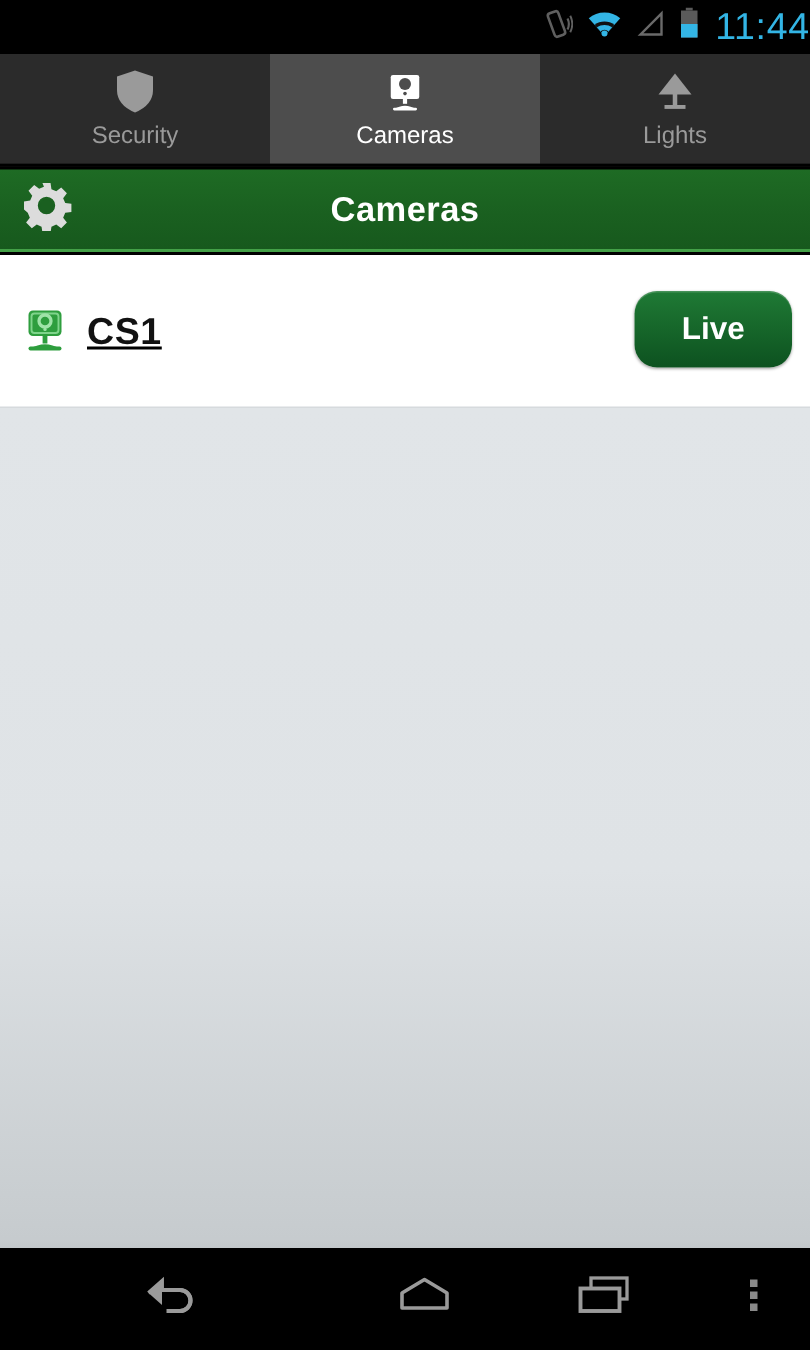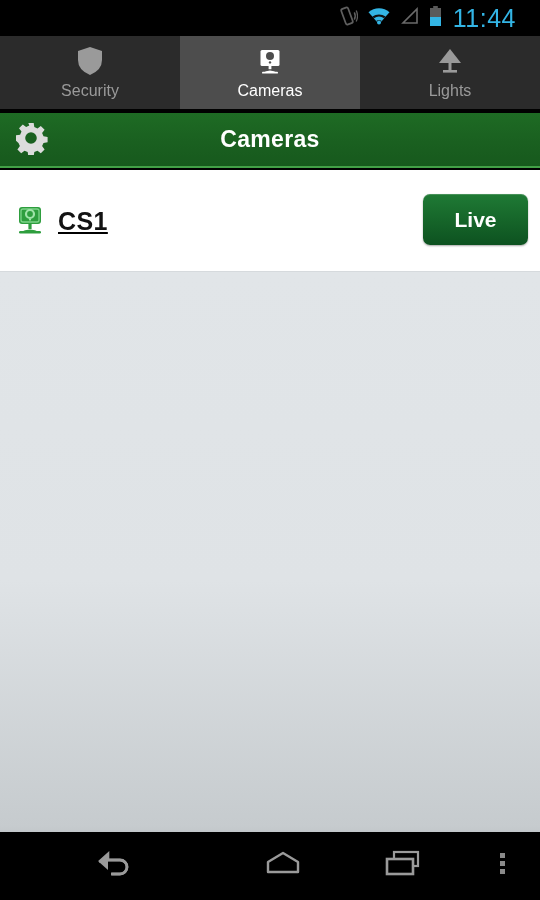--- a/index.html
+++ b/index.html
@@ -10,21 +10,21 @@
     overflow:hidden;
   }
 
   #app { position:relative; width:540px; height:900px; background:#000; }
 
   
   .statusbar{
     position:absolute; left:0; top:0; width:540px; height:36px;
     background:#000;
     display:flex; align-items:center; justify-content:flex-end;
-    padding-right:24px;
+    padding-right:0;
   }
   .sb-icons{ display:flex; align-items:center; gap:9px; }
   .sb-time{
     color:#33b5e5; font-size:25px; letter-spacing:0.5px;
     margin-left:11px; line-height:1; font-weight:400;
   }
 
   
   .tabbar{
     position:absolute; left:0; top:36px; width:540px; height:75px;
@@ -80,21 +80,21 @@
     display:flex; align-items:center;text-decoration:underline;
   }
   .cam-icon{ margin-left:14px; width:32px; height:32px; display:block; }
   .cam-name{
     margin-left:12px; font-size:25px; font-weight:bold; color:#121212;
     letter-spacing:0.4px;
   }
   .live-btn{
     position:absolute; right:12px; top:24px;
     width:105px; height:51px;
-    border:none; border-radius:7px;
+    border:none; border-radius:15px;
     background:linear-gradient(to bottom,#1f7a35 0%, #17682b 45%, #0d5220 100%);
     box-shadow:0 1px 2px rgba(0,0,0,0.35), inset 0 1px 0 rgba(255,255,255,0.18);
     color:#ffffff; font-size:21px; font-weight:bold;
     font-family:"Liberation Sans", sans-serif;
     cursor:pointer;
   }
 
   
   .content{
     position:absolute; left:0; top:272px; width:540px; height:560px;

